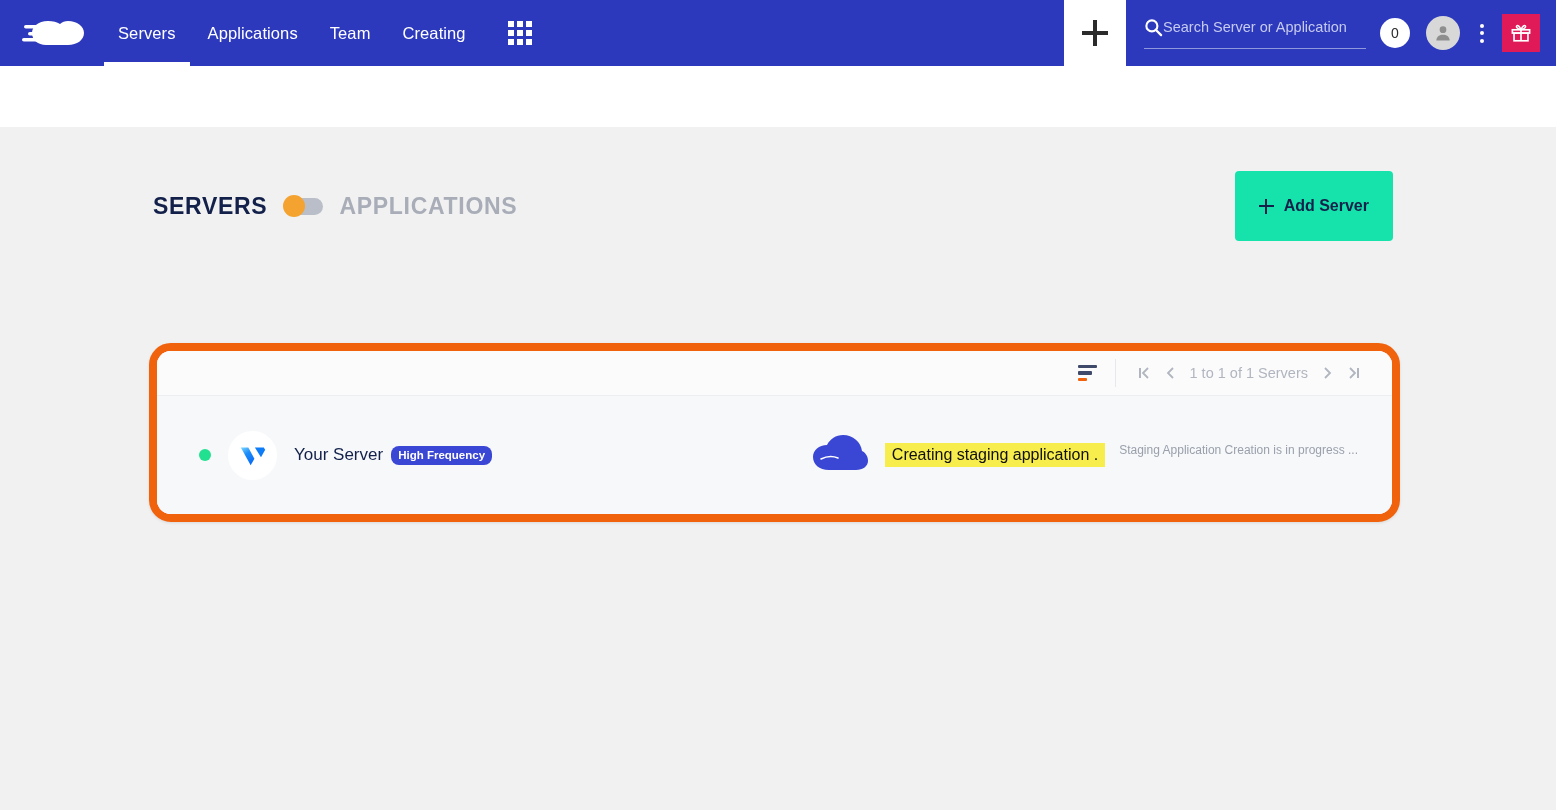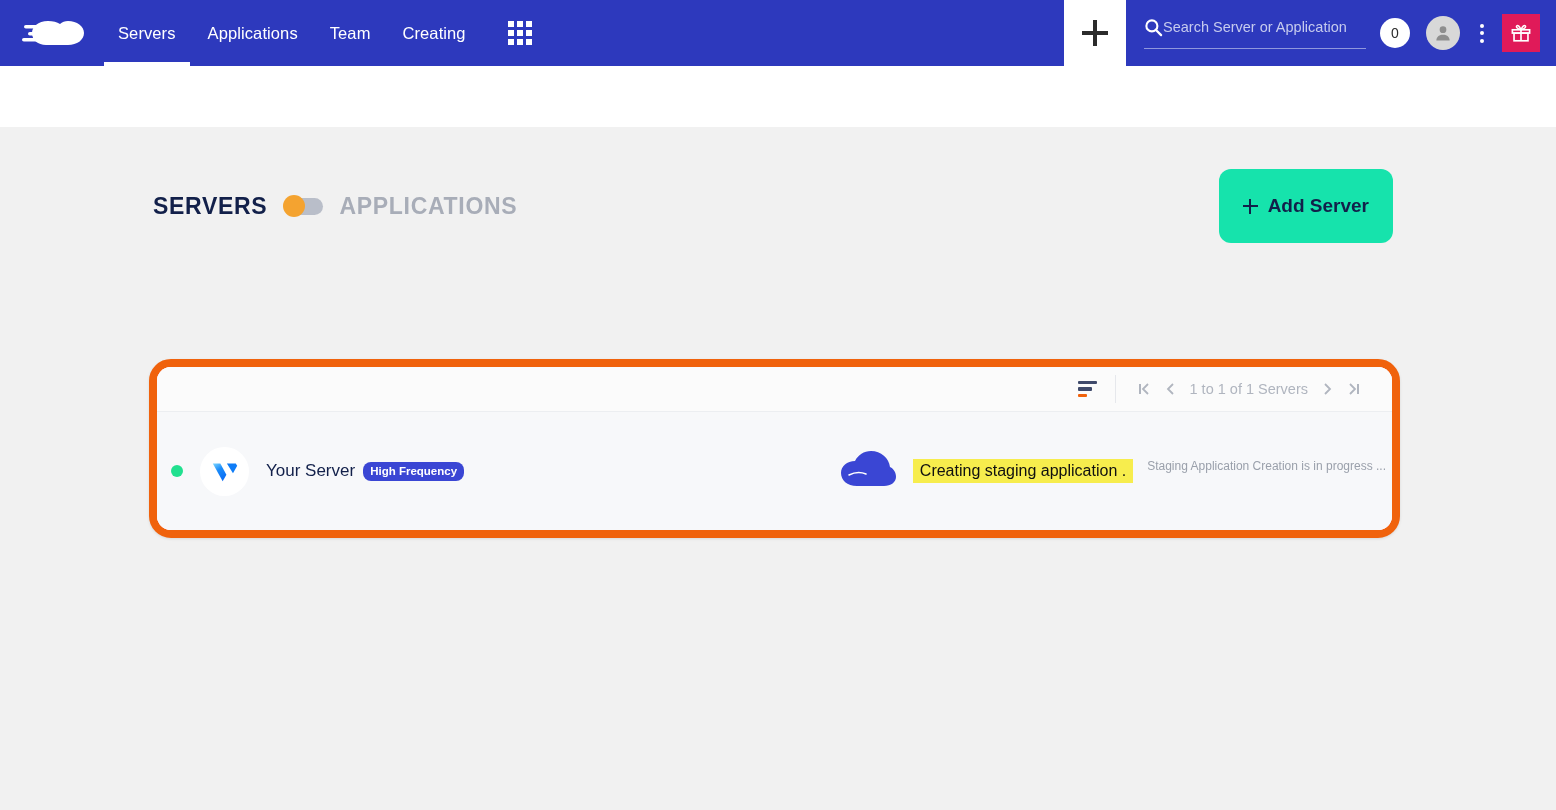--- a/index.html
+++ b/index.html
@@ -231,23 +231,23 @@
     color: #a8adb8;
     letter-spacing: 0.7px;
   }
 
   .head-spacer { flex: 1 1 auto; }
 
   .add-server-btn {
     background: #16e3ac;
     color: #12204a;
     border: none;
-    border-radius: 12px;
+    border-radius: 4px;
     font-family: "Liberation Sans", sans-serif;
-    font-size: 19px;
+    font-size: 16px;
     font-weight: bold;
     padding: 26px 24px;
     display: flex;
     align-items: center;
     gap: 10px;
     cursor: pointer;
   }
   .add-plus {
     position: relative;
     width: 15px; height: 15px;
@@ -256,21 +256,21 @@
   .add-plus::before, .add-plus::after {
     content: ""; position: absolute; background: #12204a;
   }
   .add-plus::before { left: 0; right: 0; top: 6px; height: 2.6px; }
   .add-plus::after  { top: 0; bottom: 0; left: 6px; width: 2.6px; }
 
   
   .card-highlight {
     position: absolute;
     left: 149px;
-    top: 232px;
+    top: 216px;
     width: 1251px;
     height: 179px;
     border: 8px solid #f0620c;
     border-radius: 22px;
     background: #f9a8d4;
     box-shadow: 0 1px 3px rgba(0,0,0,0.10);
     text-align: center;
   }
 
   .card-inner {
@@ -328,21 +328,21 @@
     font-size: 14.5px;
     padding: 0 6px;
     white-space: nowrap;
   }
 
   .card-row {
     flex: 1 1 auto;
     display: flex;
     align-items: center;
     background: #f7f8fa;
-    padding: 0 6px;
+    padding: 0 34px;
   }
 
   .status-dot {
     width: 12px; height: 12px;
     border-radius: 50%;
     background: #21e08f;
     margin-left: 8px;
     margin-right: 17px;
     flex: 0 0 auto;
   }

